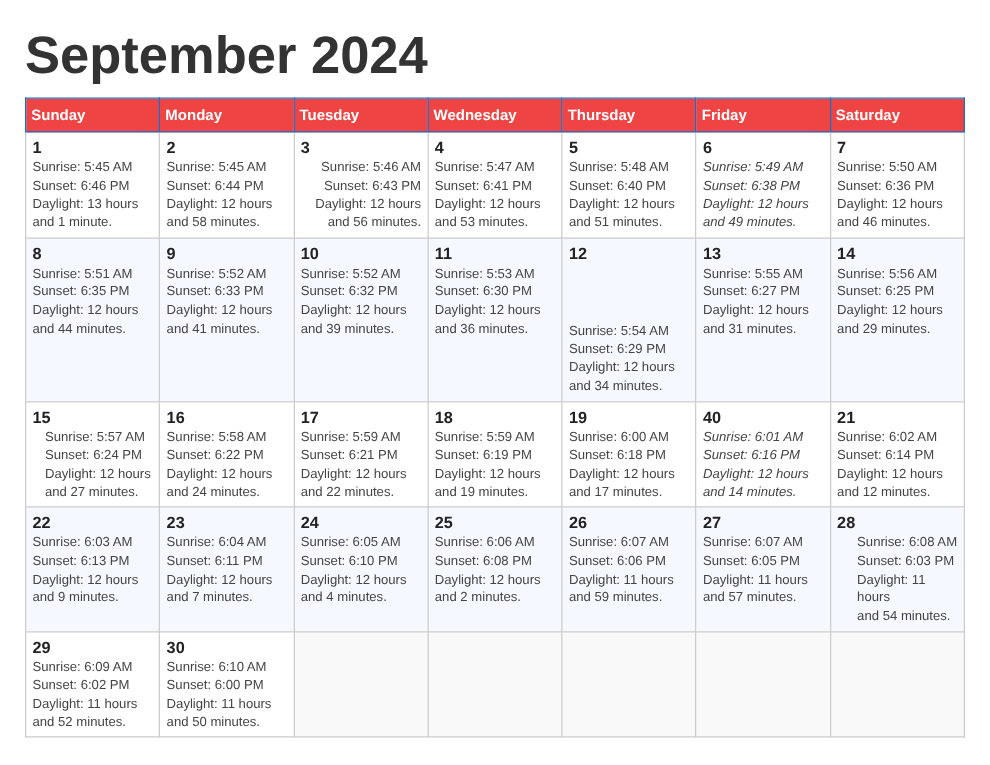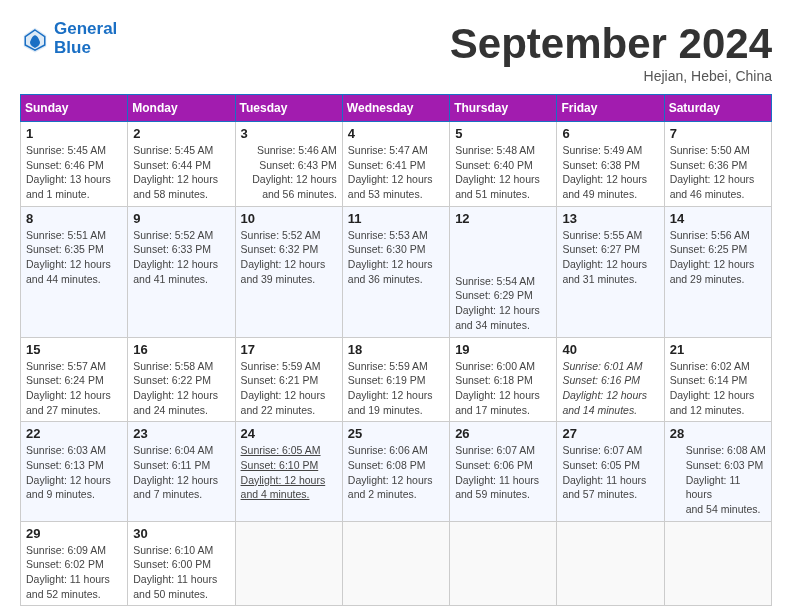--- a/index.html
+++ b/index.html
@@ -36,21 +36,21 @@
     .subtitle {
       font-size: 14px;
       color: #555;
     }
     .calendar {
       width: 100%;
       border-collapse: collapse;
       font-size: 11px;
     }
     .calendar th {
-      background: #a21caf;
+      background: #ef4444;
       color: #fff;
       padding: 6px 4px;
       text-align: left;
       font-size: 12px;
       font-weight: bold;
       border: 1px solid #1a6fc4;
     }
     .calendar td {
       border: 1px solid #ccc;
       vertical-align: top;
@@ -75,34 +75,22 @@
       line-height: 1.4;
     }
     .empty-cell {
       background: #f9f9f9 !important;
     }
   </style>
 </head>
 <body>
 
 <div class="header">
-  <div class="logo">
-    <svg class="logo-icon" viewBox="0 0 40 40">
-      <polygon points="20,5 35,15 35,30 20,38 5,30 5,15" fill="#1a6fc4" opacity="0.15"></polygon>
-      <polygon points="20,8 33,17 33,28 20,35 7,28 7,17" fill="none" stroke="#1a6fc4" stroke-width="2"></polygon>
-      <path d="M15,20 Q20,10 25,20 Q30,28 20,32 Q10,28 15,20Z" fill="#1a6fc4"></path>
-    </svg>
-    <div>
-      <div style="font-size:17px;font-weight:bold;color:#1a6fc4;line-height:1.1;">General</div>
-      <div style="font-size:17px;font-weight:bold;color:#1a6fc4;line-height:1.1;">Blue</div>
-    </div>
-  </div>
   <div class="title-block">
     <div class="month-title">September 2024</div>
-    <div class="subtitle">Hejian, Hebei, China</div>
   </div>
 </div>
 
 <table class="calendar">
   <thead>
     <tr id="weekday-header">
     <th>Sunday</th>
         <th>Monday</th>
         <th>Tuesday</th>
         <th>Wednesday</th>
@@ -143,21 +131,21 @@
         </td>
         <td>
           <span class="day-num">5</span>
           <div class="day-info" style="white-space: pre-line;">Sunrise: 5:48 AM
 Sunset: 6:40 PM
 Daylight: 12 hours
 and 51 minutes.</div>
         </td>
         <td>
           <span class="day-num">6</span>
-          <div class="day-info" style="white-space: pre-line;">Sunrise: 5:49 AM
+          <div class="day-info" style="white-space: pre-line; font-style: italic;">Sunrise: 5:49 AM
 Sunset: 6:38 PM
 Daylight: 12 hours
 and 49 minutes.</div>
         </td>
         <td>
           <span class="day-num">7</span>
           <div class="day-info" style="white-space: pre-line;">Sunrise: 5:50 AM
 Sunset: 6:36 PM
 Daylight: 12 hours
 and 46 minutes.</div>
@@ -210,21 +198,21 @@
           <span class="day-num">14</span>
           <div class="day-info" style="white-space: pre-line;">Sunrise: 5:56 AM
 Sunset: 6:25 PM
 Daylight: 12 hours
 and 29 minutes.</div>
         </td>
       </tr>
       <tr>
         <td>
           <span class="day-num">15</span>
-          <div class="day-info" style="white-space: pre-line;">Sunrise: 5:57 AM
+          <div class="day-info" style="white-space: pre-line; margin-left: 10px;">Sunrise: 5:57 AM
 Sunset: 6:24 PM
 Daylight: 12 hours
 and 27 minutes.</div>
         </td>
         <td>
           <span class="day-num">16</span>
           <div class="day-info" style="white-space: pre-line;">Sunrise: 5:58 AM
 Sunset: 6:22 PM
 Daylight: 12 hours
 and 24 minutes.</div>
@@ -275,21 +263,21 @@
         </td>
         <td>
           <span class="day-num">23</span>
           <div class="day-info" style="white-space: pre-line;">Sunrise: 6:04 AM
 Sunset: 6:11 PM
 Daylight: 12 hours
 and 7 minutes.</div>
         </td>
         <td>
           <span class="day-num">24</span>
-          <div class="day-info" style="white-space: pre-line; text-decoration: underline;">Sunrise: 6:05 AM
+          <div class="day-info" style="white-space: pre-line;">Sunrise: 6:05 AM
 Sunset: 6:10 PM
 Daylight: 12 hours
 and 4 minutes.</div>
         </td>
         <td>
           <span class="day-num">25</span>
           <div class="day-info" style="white-space: pre-line;">Sunrise: 6:06 AM
 Sunset: 6:08 PM
 Daylight: 12 hours
 and 2 minutes.</div>

